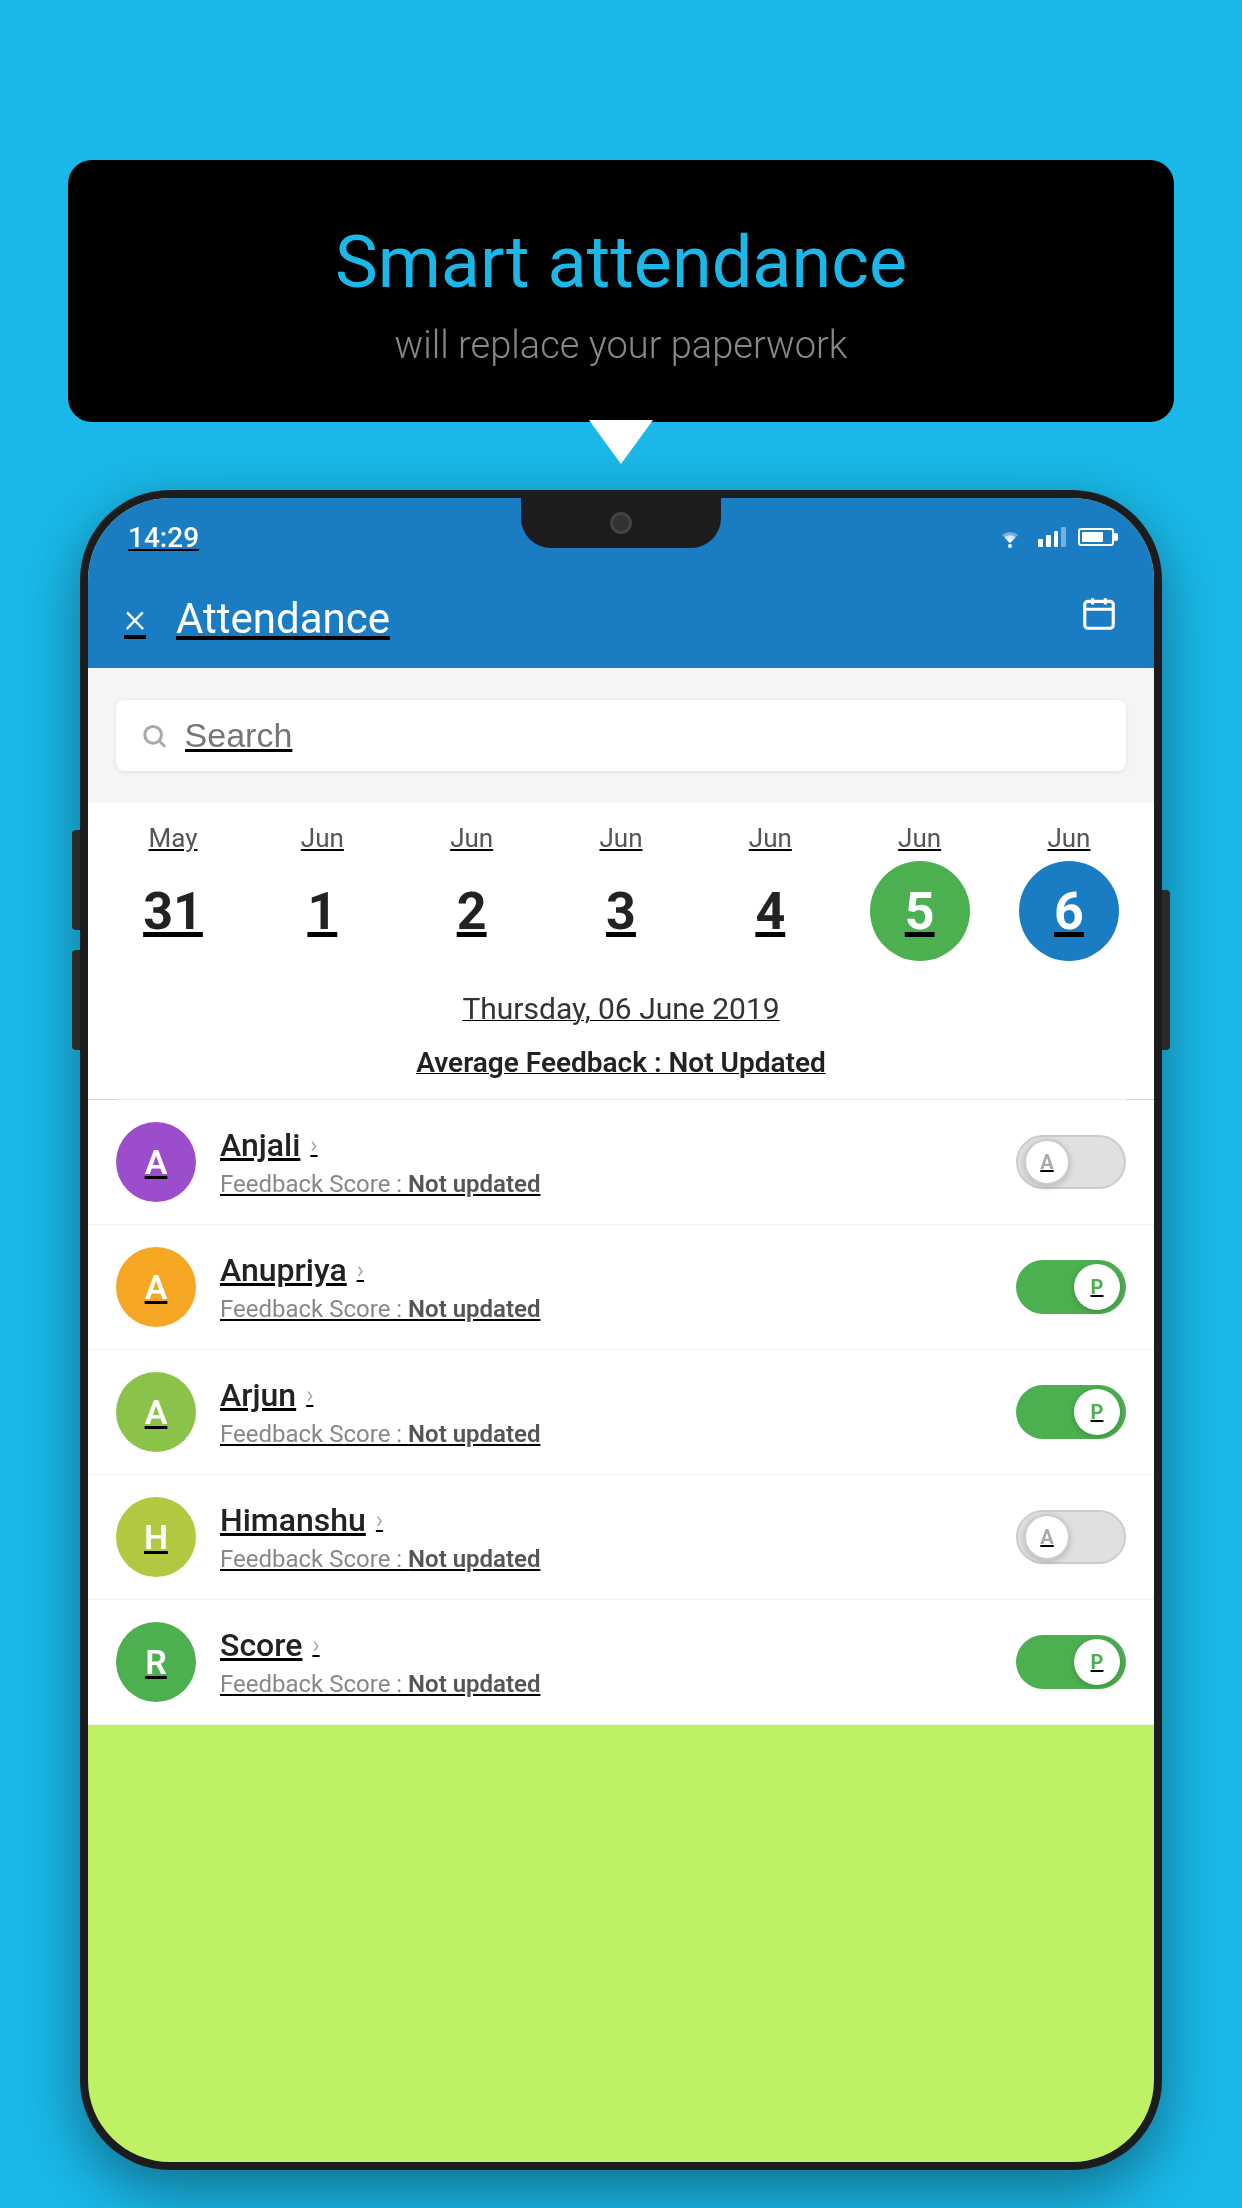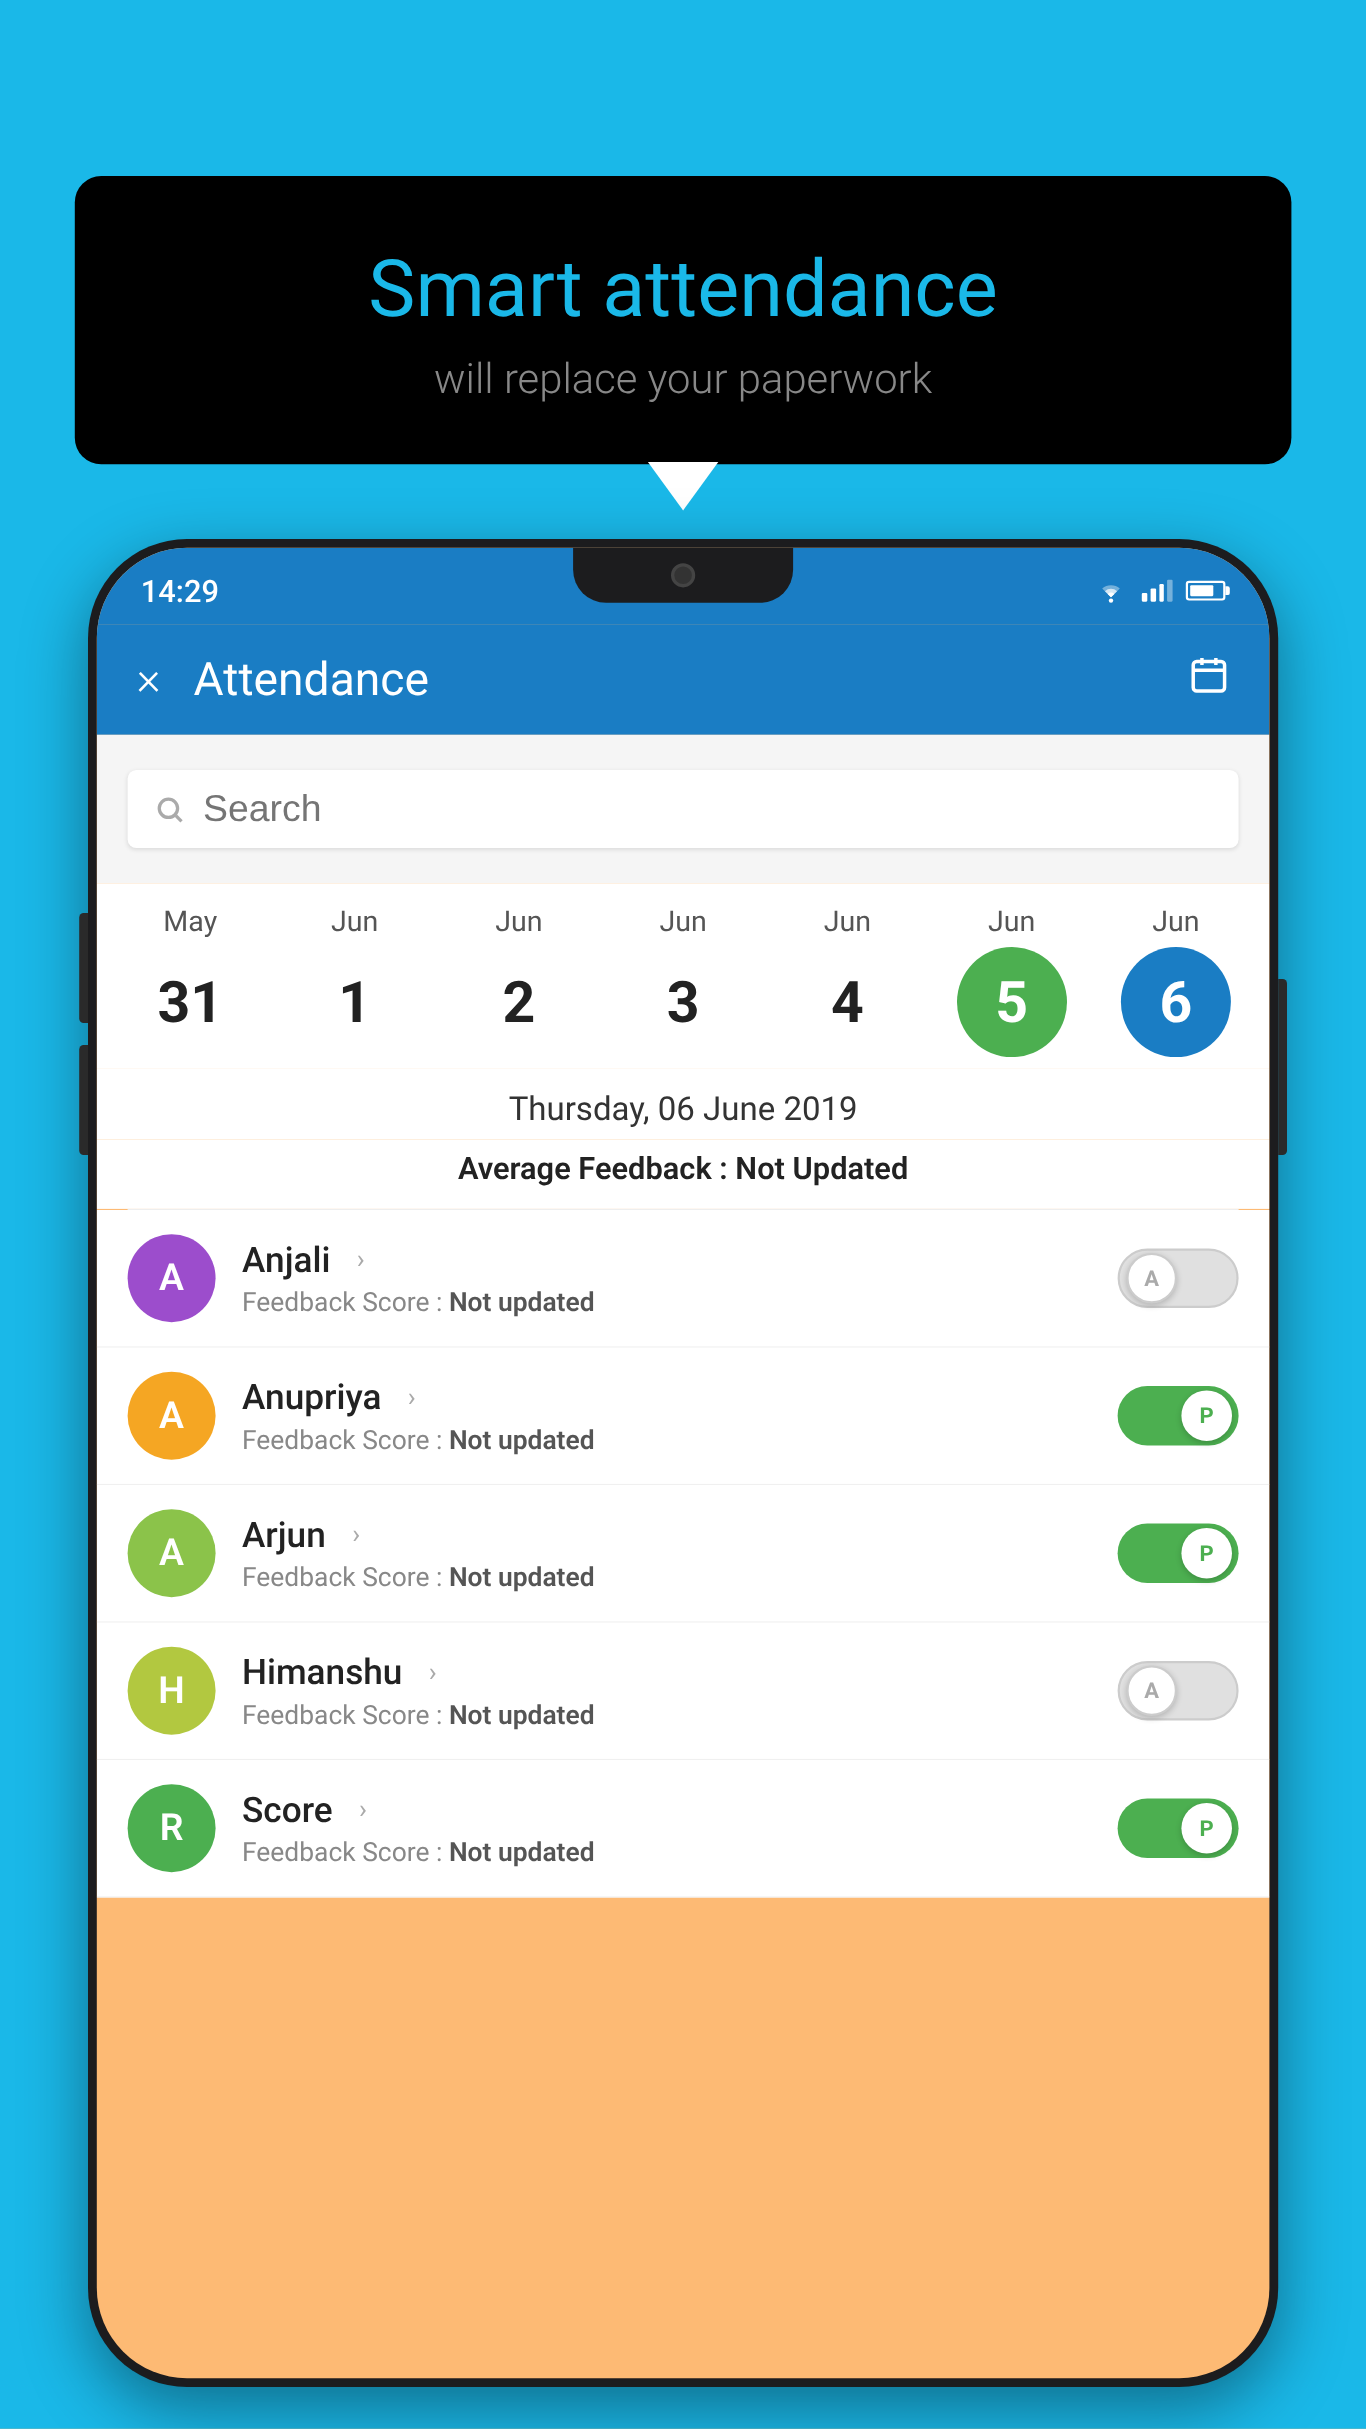--- a/index.html
+++ b/index.html
@@ -70,24 +70,25 @@
       background: #1c1c1e;
       border-radius: 90px;
       position: relative;
       padding: 8px;
       box-shadow: 0 20px 60px rgba(0,0,0,0.4);
     }
 
     .phone-inner {
       width: 100%;
       height: 100%;
-      background: #fdba74;
+      background: #bef264;
       border-radius: 82px;
       overflow: hidden;
       position: relative;
+      text-decoration: underline;
     }
 
     
     .phone-notch {
       position: absolute;
       top: 0;
       left: 50%;
       transform: translateX(-50%);
       width: 200px;
       height: 50px;
@@ -356,21 +357,21 @@
       flex-shrink: 0;
     }
 
     .student-info {
       flex: 1;
     }
 
     .student-name-row {
       display: flex;
       align-items: center;
-      gap: 24px;
+      gap: 10px;
       margin-bottom: 6px;
     }
 
     .student-name {
       font-size: 32px;
       color: #222;
       font-weight: 500;
     }
 
     .chevron {

